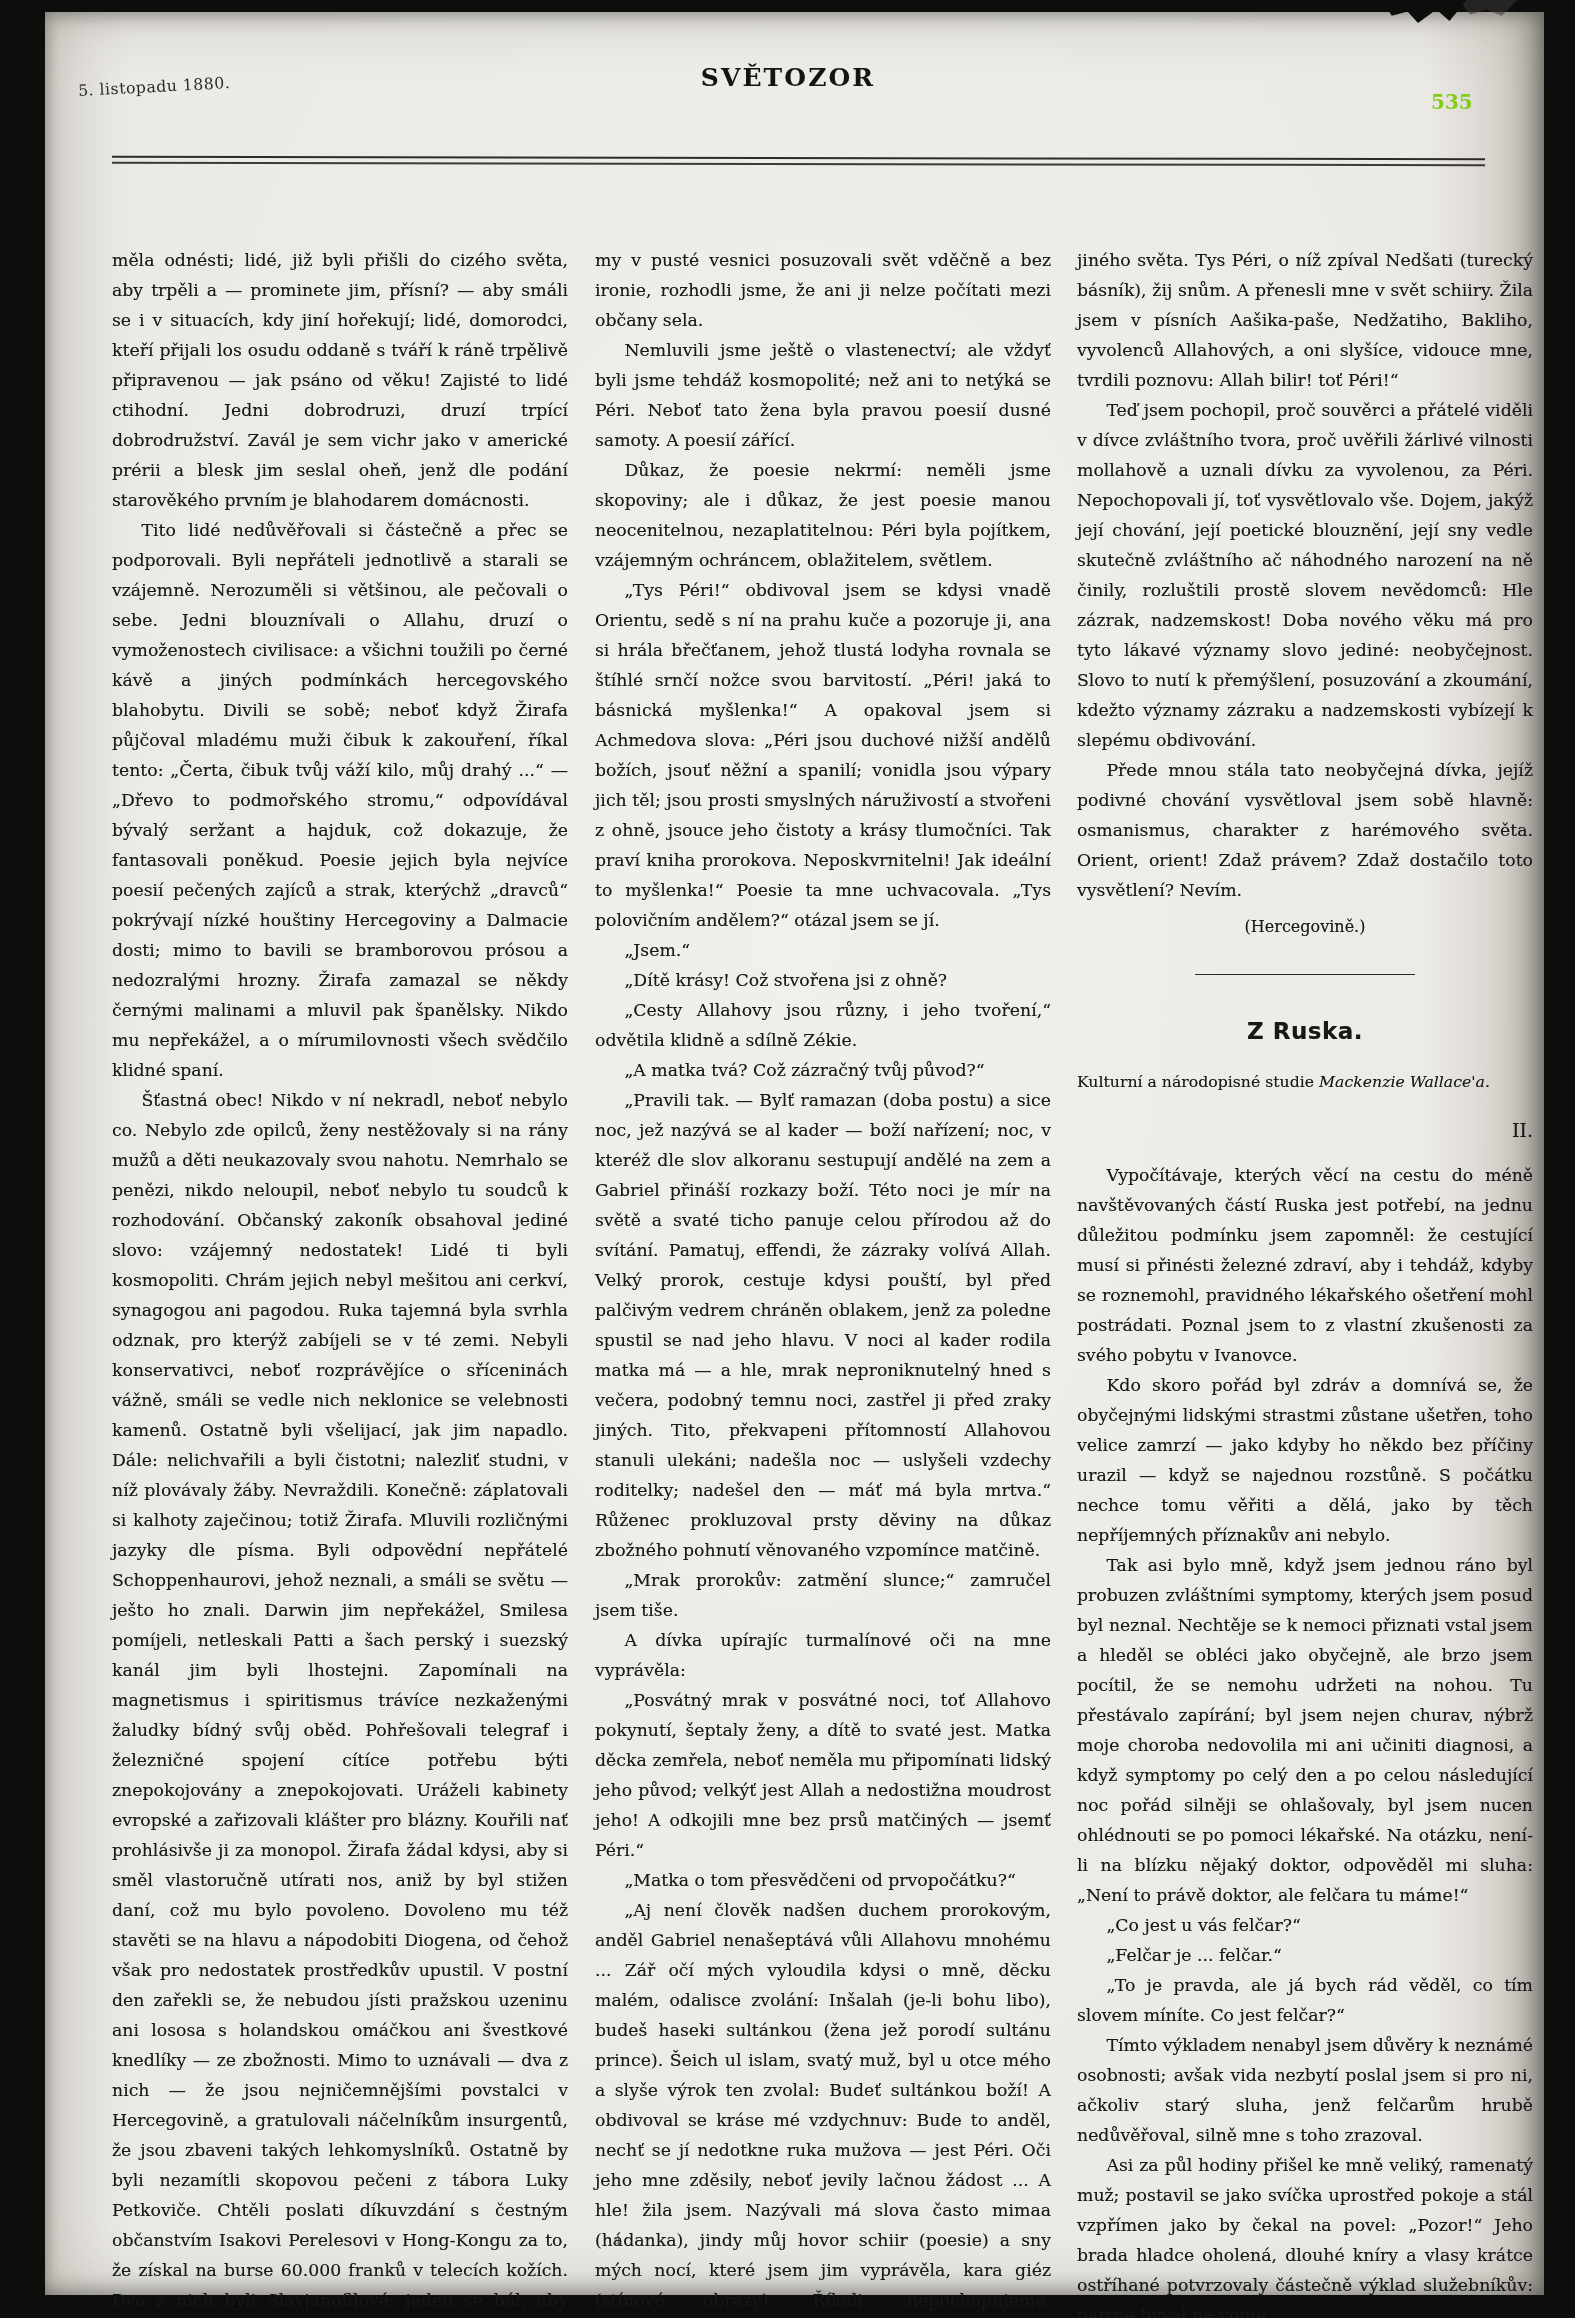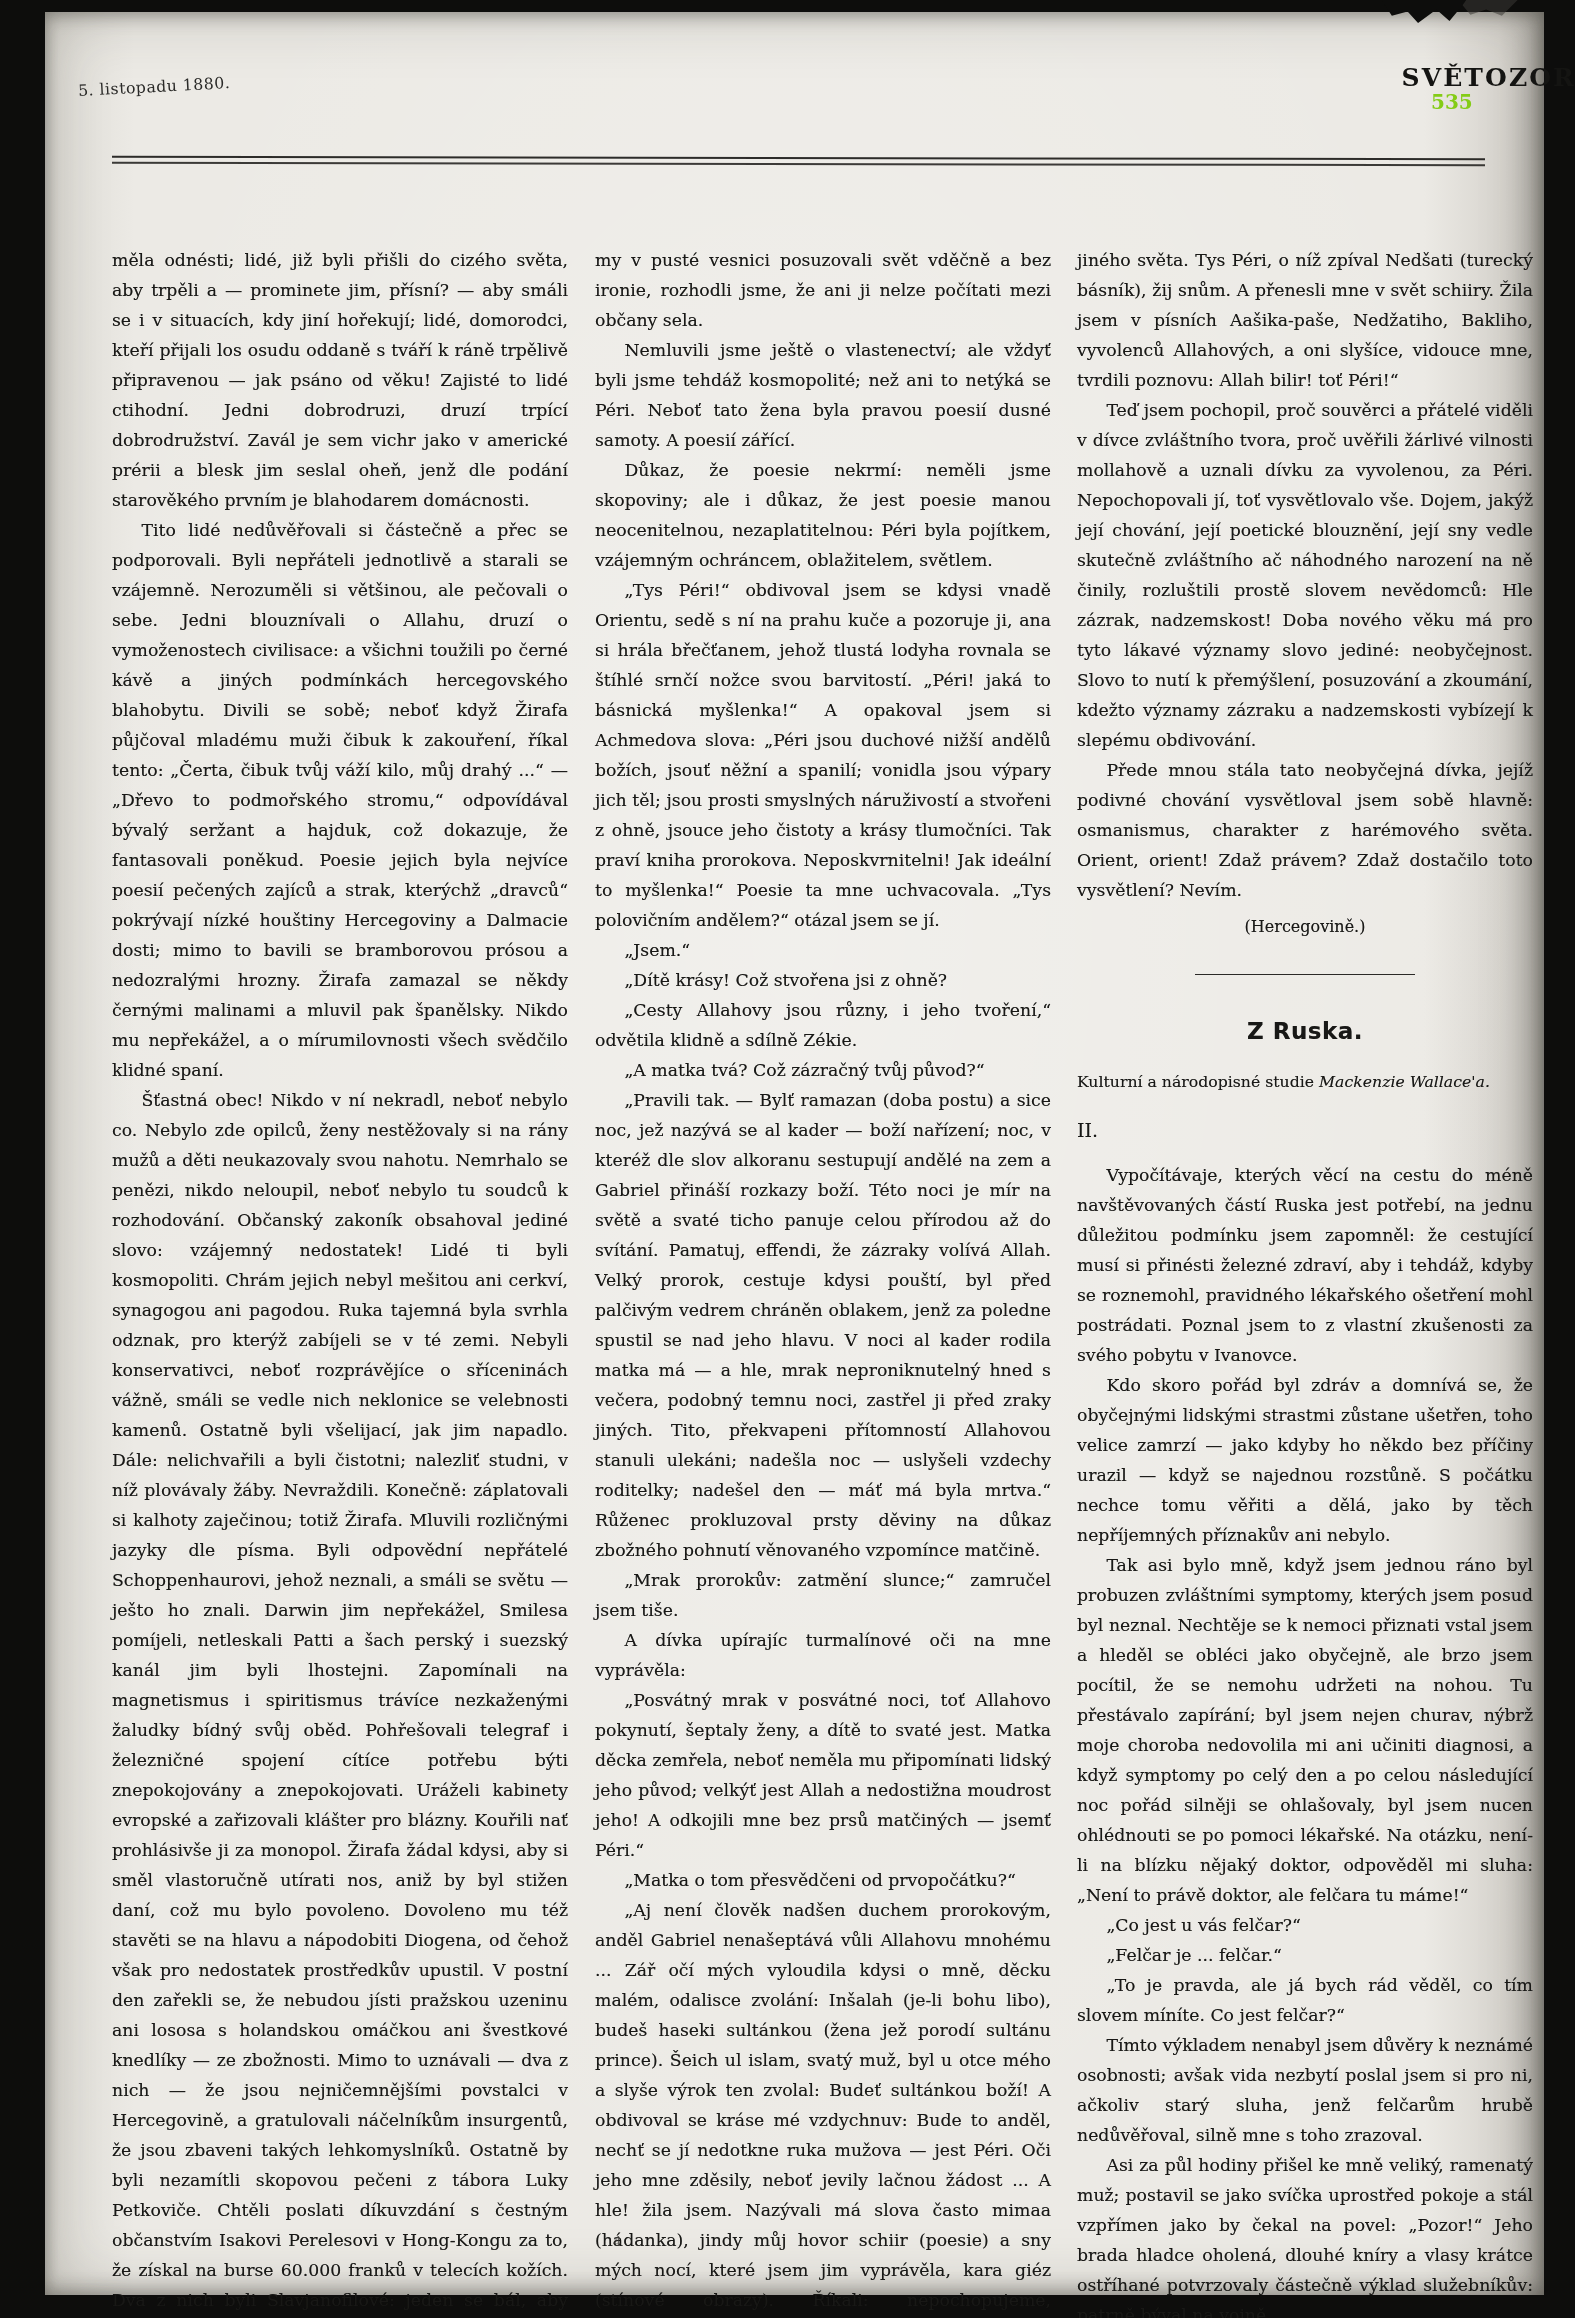--- a/index.html
+++ b/index.html
@@ -13,21 +13,21 @@
       radial-gradient(ellipse at 50% 40%, rgba(255,255,255,.28), rgba(0,0,0,0) 70%),
       linear-gradient(90deg, #dddbd5 0%, #eceae5 6%, #eceae5 92%, #d8d5cf 97%, #b9b6b0 100%),
       #e9e7e1;
     box-shadow: inset 0 0 63px rgba(60,55,45,.25), inset -9.4px 0 21px rgba(40,38,34,.25),
                 inset 0 -7.3px 15.7px rgba(40,38,34,.2), inset 0 5.2px 12.6px rgba(40,38,34,.18);}
   
   .tear{position:absolute;left:1329px;top:0;width:220px;height:42px;}
   
   .date{position:absolute;left:78px;top:77px;font-size:15.7px;color:#2a2a28;
         transform:rotate(-3deg);letter-spacing:0.5px;}
-  .masthead{position:absolute;left:0;top:63px;width:1576px;text-align:right;
+  .masthead{position:absolute;left:0;top:63px;width:1576px;text-align:center;
         font-size:25px;font-weight:bold;letter-spacing:2.1px;color:#141412;}
   .pageno{position:absolute;left:1431px;top:90px;font-size:20px;font-weight:bold;color:#84cc16;}
   .rule{position:absolute;left:112px;width:1373px;height:0;border-top:2.1px solid #1c1b19;}
   .rule.r1{top:157px;opacity:.92;transform:rotate(.1deg);}
   .rule.r2{top:163px;opacity:.85;transform:rotate(.1deg);}
   
   .col{position:absolute;top:206px;width:456px;text-align:justify;
        font-size:17.3px;line-height:30px;color:#181816;
        text-shadow:0 0 0.5px rgba(20,20,18,.45);}
   .col1{left:112px;}
@@ -36,21 +36,21 @@
   .col p{margin:0;text-indent:1.7em;}
   .col p.cont{text-indent:0;margin-top:39px;}
   
   .pokr{margin:7.3px 0 0 0 !important;text-indent:0 !important;text-align:center;font-size:16px;}
   .divider{width:220px;height:0;border-top:1.6px solid #2b2a27;margin:32px auto 0 auto;}
   .a2title{margin:41px 0 0 0 !important;text-indent:0 !important;text-align:center;
            font-weight:bold;font-size:23px;letter-spacing:0.5px;
            font-family:"DejaVu Sans", sans-serif;}
   .a2sub{margin:21px 0 0 0 !important;text-indent:0 !important;text-align:left;font-size:15.7px;}
   .a2sub .it{font-style:italic;}
-  .a2chap{margin:18px 0 14.6px 0 !important;text-indent:0 !important;text-align:left;font-size:19px;}
+  .a2chap{margin:18px 0 14.6px 0 !important;text-indent:0 !important;text-align:right;font-size:19px;}
   
   .stray{position:absolute;left:613px;top:2233px;font-size:13.6px;color:#3c3a36;opacity:.75;}
 </style>
 </head>
 <body>
 
 <div class="bed"></div>
 <div class="paper"></div>
 
 <svg class="tear" viewBox="0 0 420 80" width="220" height="42">

